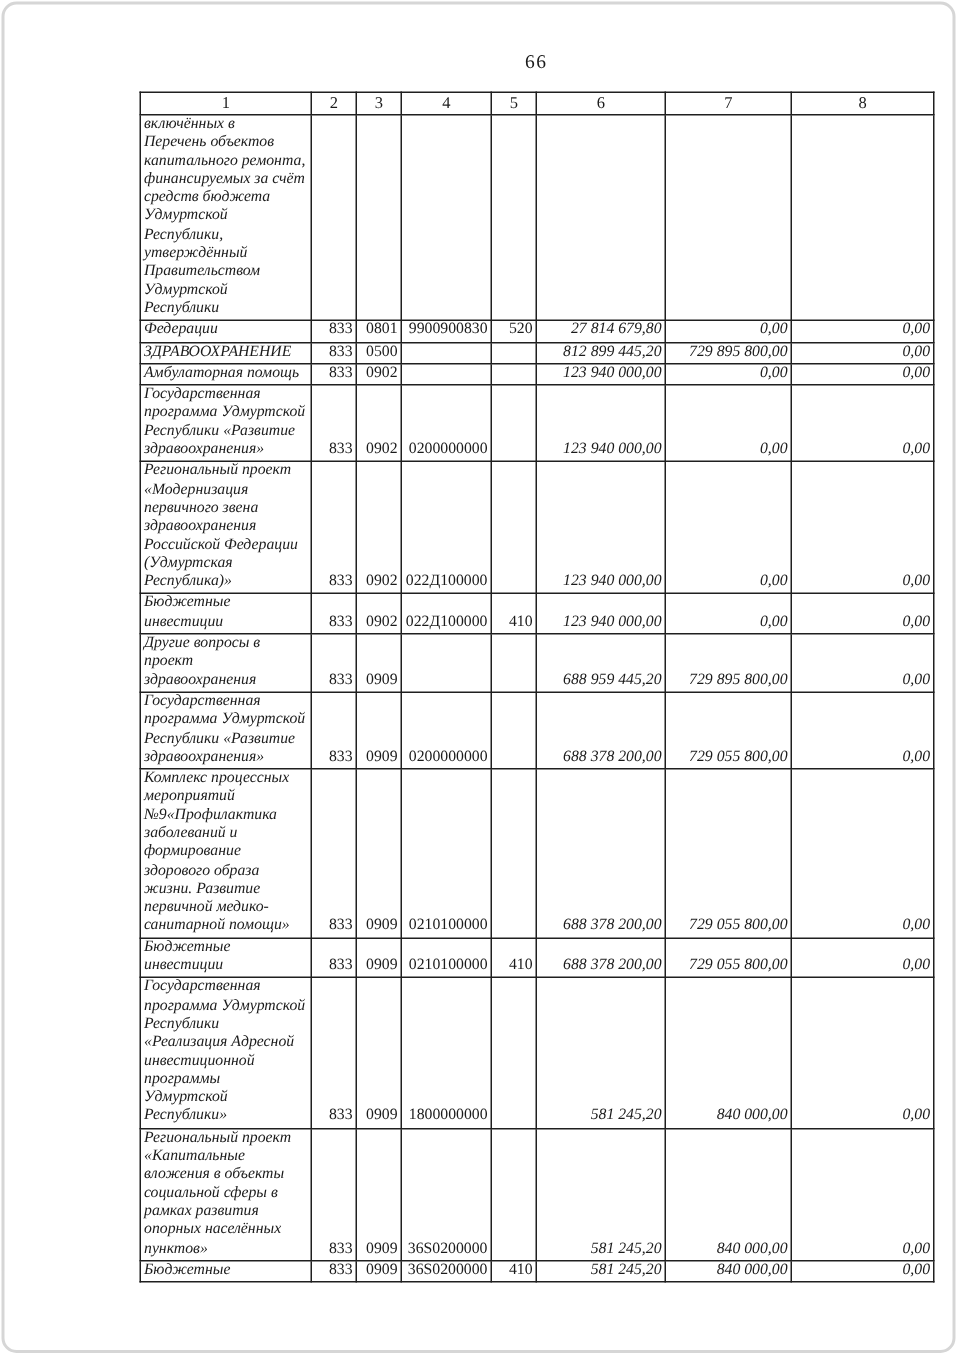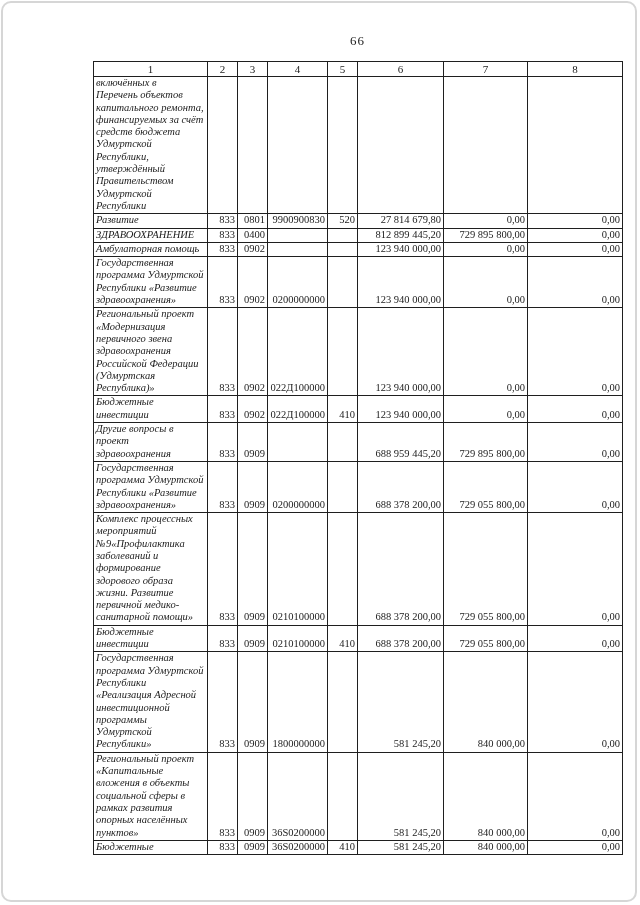--- a/index.html
+++ b/index.html
@@ -68,20 +68,21 @@
     font-style: italic;
   }
   td.c-code {
     text-align: right;
     padding-left: 0;
     padding-right: 0;
   }
   td.c-num {
     text-align: right;
     padding-right: 3px;
+    font-style: italic;
   }
   
   col.w1 { width: 114px; }
   col.w2 { width: 30px; }
   col.w3 { width: 30px; }
   col.w4 { width: 60px; }
   col.w5 { width: 30px; }
   col.w6 { width: 86px; }
   col.w7 { width: 84px; }
   col.w8 { width: 95px; }
@@ -132,33 +133,33 @@
 Республики</td>
           <td class="c-code"></td>
           <td class="c-code"></td>
           <td class="c-code"></td>
           <td class="c-code"></td>
           <td class="c-num"></td>
           <td class="c-num"></td>
           <td class="c-num"></td>
         </tr>
         <tr>
-          <td class="c-name">Развитие</td>
+          <td class="c-name">Федерации</td>
           <td class="c-code">833</td>
           <td class="c-code">0801</td>
           <td class="c-code">9900900830</td>
           <td class="c-code">520</td>
           <td class="c-num">27 814 679,80</td>
           <td class="c-num">0,00</td>
           <td class="c-num">0,00</td>
         </tr>
         <tr>
           <td class="c-name">ЗДРАВООХРАНЕНИЕ</td>
           <td class="c-code">833</td>
-          <td class="c-code">0400</td>
+          <td class="c-code">0500</td>
           <td class="c-code"></td>
           <td class="c-code"></td>
           <td class="c-num">812 899 445,20</td>
           <td class="c-num">729 895 800,00</td>
           <td class="c-num">0,00</td>
         </tr>
         <tr>
           <td class="c-name">Амбулаторная помощь</td>
           <td class="c-code">833</td>
           <td class="c-code">0902</td>

